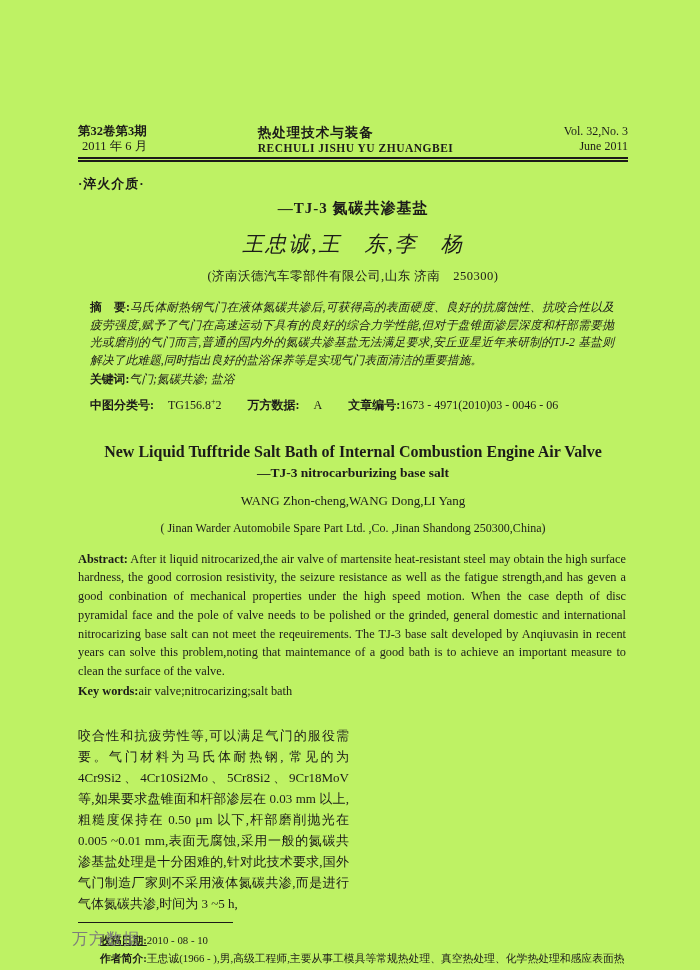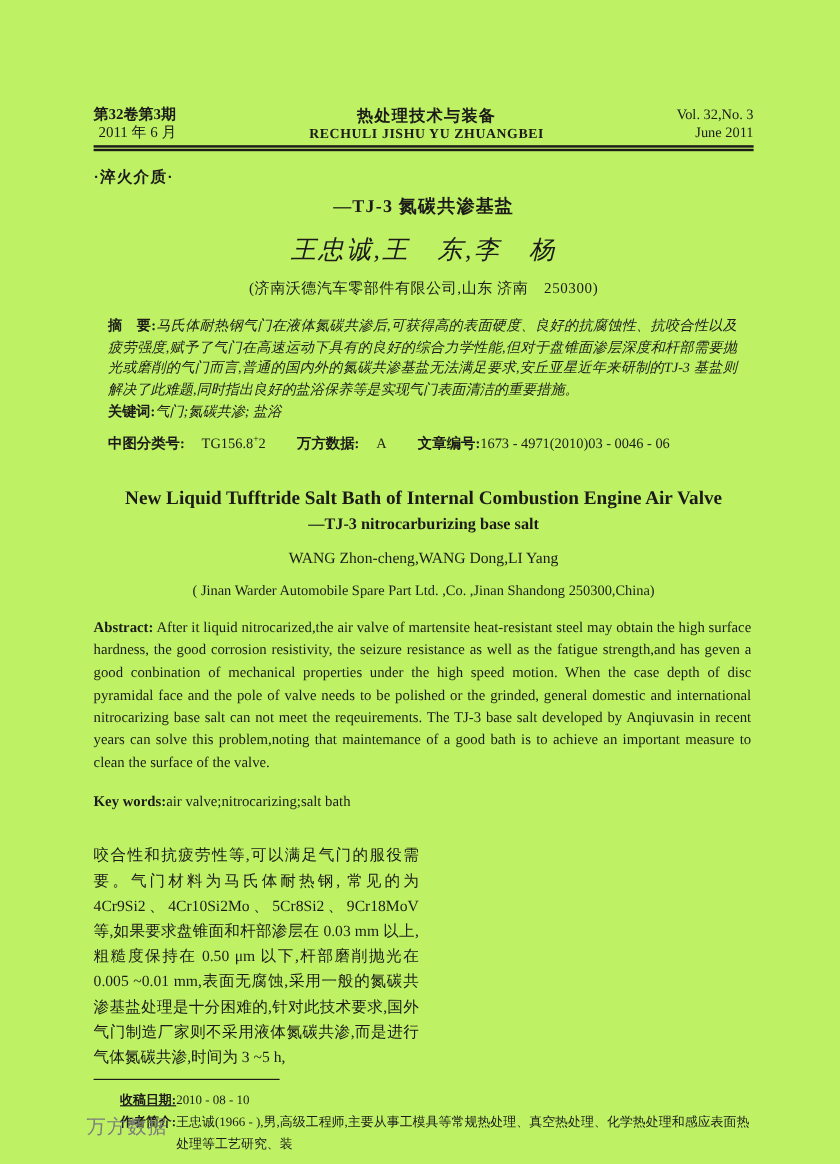--- a/index.html
+++ b/index.html
@@ -11,21 +11,21 @@
     margin: 0 auto;
     background: #bef264;
     overflow: hidden;
   }
   .content { padding: 88px 72px 0 78px; }
 
   
   .jheader { display: flex; justify-content: space-between; align-items: flex-end; }
   .jh-left { font-size: 12.5px; font-weight: bold; line-height: 15px; white-space: nowrap; }
   .jh-left .jh-date { font-weight: normal; padding-left: 4px; }
-  .jh-center { text-align: center; }
+  .jh-center { text-align: left; margin-top: 36px; }
   .jh-center .jh-cn { font-size: 13.5px; font-weight: bold; letter-spacing: 1px; }
   .jh-center .jh-py { font-size: 11.5px; font-weight: bold; letter-spacing: .5px; }
   .jh-right { font-size: 12px; text-align: right; line-height: 15px; white-space: nowrap; }
   .double-rule { margin-top: 3px; height: 5px; border-top: 2.5px solid #1c1b19; border-bottom: 2px solid #1c1b19; }
   .column-tag { margin-top: 13px; font-size: 13px; font-weight: bold; letter-spacing: 1px; }
 
   
   .title-cn { margin-top: 22px; text-align: center; font-size: 23px; font-weight: bold; letter-spacing: 3px; }
   .subtitle-cn { margin-top: 6px; text-align: center; font-size: 15px; font-weight: bold; letter-spacing: 1px; }
   .authors-cn { margin-top: 12px; text-align: center; font-size: 21px; font-style: italic; letter-spacing: 2px; }
@@ -43,21 +43,21 @@
   .meta-row .gap-m { display: inline-block; width: 26px; }
   .meta-row sup { font-size: 8px; }
 
   
   .title-en { margin-top: 29px; text-align: center; font-size: 16px; font-weight: bold; }
   .subtitle-en { margin-top: 4px; text-align: center; font-size: 13.5px; font-weight: bold; }
   .authors-en { margin-top: 12px; text-align: center; font-size: 13px; }
   .affil-en { margin-top: 12px; text-align: center; font-size: 12px; }
   .abs-en { margin: 14px 2px 0 0; font-size: 12.3px; line-height: 18.8px; text-align: justify; }
   .abs-en .lbl, .kw-en .lbl { font-weight: bold; }
-  .kw-en { margin-top: 14px; font-size: 12.3px; line-height: 18.8px; }
+  .kw-en { margin-top: 1px; font-size: 12.3px; line-height: 18.8px; }
 
   
   .body-cols { display: flex; gap: 12px; margin-top: 24px; }
   .bcol { width: 271px; font-size: 13px; line-height: 21px; text-align: justify; }
   .sec-head { font-size: 13.5px; font-weight: bold; margin-bottom: 2px; }
   .sec-head .sec-no { margin-right: 14px; }
   .para-indent { text-indent: 2em; }
 
   
   .footnote { margin-top: 8px; }
@@ -91,21 +91,21 @@
         <div>June 2011</div>
       </div>
     </div>
     <div class="double-rule"></div>
     <div class="column-tag">·淬火介质·</div>
 
     <div class="subtitle-cn">—TJ-3 氮碳共渗基盐</div>
     <div class="authors-cn">王忠诚,王　东,李　杨</div>
     <div class="affil-cn">(济南沃德汽车零部件有限公司,山东 济南　250300)</div>
 
-    <div class="abs-cn"><span class="lbl">摘　要:</span><span>马氏体耐热钢气门在液体氮碳共渗后,可获得高的表面硬度、良好的抗腐蚀性、抗咬合性以及疲劳强度,赋予了气门在高速运动下具有的良好的综合力学性能,但对于盘锥面渗层深度和杆部需要抛光或磨削的气门而言,普通的国内外的氮碳共渗基盐无法满足要求,安丘亚星近年来研制的TJ-3 基盐则解决了此难题,同时指出良好的盐浴保养等是实现气门表面清洁的重要措施。</span></div>
+    <div class="abs-cn"><span class="lbl">摘　要:</span><span>马氏体耐热钢气门在液体氮碳共渗后,可获得高的表面硬度、良好的抗腐蚀性、抗咬合性以及疲劳强度,赋予了气门在高速运动下具有的良好的综合力学性能,但对于盘锥面渗层深度和杆部需要抛光或磨削的气门而言,普通的国内外的氮碳共渗基盐无法满足要求,安丘亚星近年来研制的TJ-2 基盐则解决了此难题,同时指出良好的盐浴保养等是实现气门表面清洁的重要措施。</span></div>
     <div class="kw-cn"><span class="lbl">关键词:</span><span>气门;氮碳共渗; 盐浴</span></div>
     <div class="meta-row">
       <span class="lbl">中图分类号:</span><span class="gap-s"></span><span>TG156.8</span><sup>+</sup><span>2</span><span class="gap-m"></span><span class="lbl">万方数据:</span><span class="gap-s"></span><span>A</span><span class="gap-m"></span><span class="lbl">文章编号:</span><span>1673 - 4971(2010)03 - 0046 - 06</span>
     </div>
 
     <div class="title-en">New Liquid Tufftride Salt Bath of Internal Combustion Engine Air Valve</div>
     <div class="subtitle-en">—TJ-3 nitrocarburizing base salt</div>
     <div class="authors-en">WANG Zhon-cheng,WANG Dong,LI Yang</div>
     <div class="affil-en">( Jinan Warder Automobile Spare Part Ltd. ,Co. ,Jinan Shandong 250300,China)</div>
     <div class="abs-en"><span class="lbl">Abstract:</span> <span>After it liquid nitrocarized,the air valve of martensite heat-resistant steel may obtain the high surface hardness, the good corrosion resistivity, the seizure resistance as well as the fatigue strength,and has geven a good conbination of mechanical properties under the high speed motion.  When the case depth of disc pyramidal face and the pole of valve needs to be polished or the grinded, general domestic and international nitrocarizing base salt can not meet the reqeuirements. The TJ-3 base salt developed by Anqiuvasin in recent years can solve this problem,noting that maintemance of a good bath is to achieve an important measure to clean the surface of the valve.</span></div>

